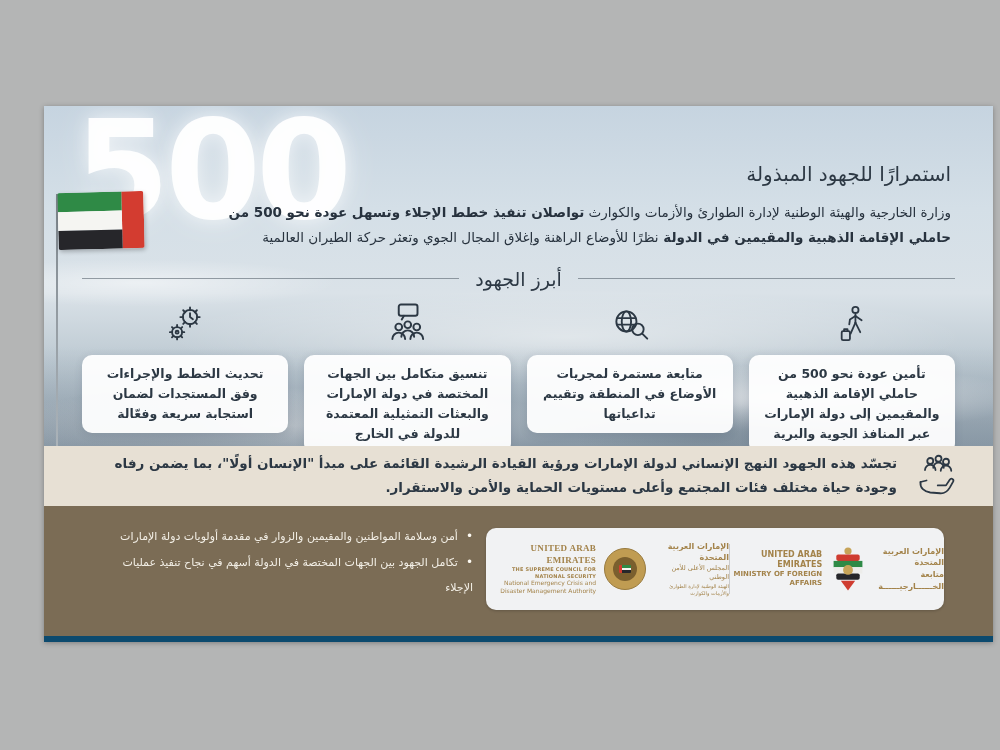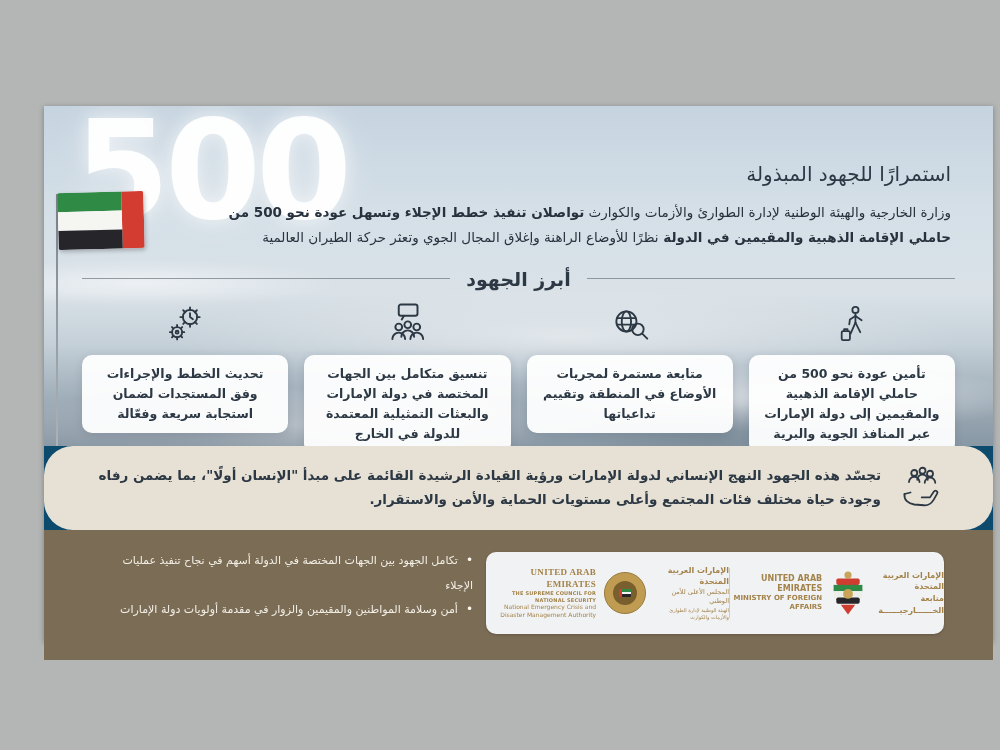--- a/index.html
+++ b/index.html
@@ -48,37 +48,37 @@
   .stripe-black{flex:1;background:#26262a;}
 
   .header{position:relative;z-index:3;padding:40px 42px 0 150px;text-align:right;color:#2c3844;}
   .title1{font-size:20px;font-weight:500;margin:16px 0 7px;}
   .title2{font-size:22px;font-weight:bold;margin:0;}
   .intro{margin:14px 0 0;font-size:13.5px;line-height:1.85;color:#27323e;}
   .intro b{font-weight:bold;}
 
   .divider-row{position:relative;z-index:3;display:flex;align-items:center;margin:18px 38px 0;}
   .divider-line{flex:1;height:1px;background:#59646e;opacity:.6;}
-  .divider-title{margin:0 16px;font-size:19px;font-weight:bold;color:#2c3844;white-space:nowrap;}
+  .divider-title{margin:0 16px;font-size:19px;font-weight:normal;color:#2c3844;white-space:nowrap;}
 
   .efforts{position:relative;z-index:3;display:flex;gap:16px;margin:10px 38px 0;}
   .effort{flex:1;display:flex;flex-direction:column;align-items:center;}
   .effort-icon{height:48px;display:flex;align-items:flex-end;margin-bottom:7px;color:#2c3844;}
   .effort-icon svg{display:block;}
   .effort-box{
     width:100%;box-sizing:border-box;min-height:74px;
     background:rgba(255,255,255,.94);border-radius:10px;padding:9px 10px;
     display:flex;align-items:center;justify-content:center;text-align:center;
     font-size:12.5px;font-weight:bold;color:#2c3844;line-height:1.6;
     box-shadow:0 2px 8px rgba(40,60,80,.14);
   }
 
   
-  .beige-band{height:84px;background:#e7e0d4;direction:rtl;display:flex;align-items:center;
-    padding:0 48px;box-sizing:border-box;border-radius:29px;}
+  .beige-band{height:60px;background:#e7e0d4;direction:rtl;display:flex;align-items:center;
+    padding:0 32px;box-sizing:border-box;}
   .care-icon{flex:none;width:48px;height:48px;color:#2c3844;}
   .summary-text{margin-right:16px;font-size:13.5px;font-weight:bold;color:#2c3844;
     text-align:right;line-height:1.75;}
 
   
   .taupe-band{height:130px;background:#7b6c55;display:flex;box-sizing:border-box;
     padding:14px 49px 0 57px;}
   .bullets{width:372px;direction:rtl;padding-top:4px;}
   .bullets ul{list-style:none;margin:0;padding:0;font-size:11px;color:#f3efe6;
     line-height:2.15;text-align:right;}
@@ -220,22 +220,22 @@
         <path d="M10 40 c-1 8 5 13 13 14 l13 1 c6 .5 10 -2.5 13 -7.5 l4.5 -8 c1.5 -3 -2.5 -5.5 -4.5 -2.5 l-5 7.5 h-11"></path>
         <path d="M10 40 l8 -2"></path>
       </svg>
     </div>
     <div class="summary-text">تجسّد هذه الجهود النهج الإنساني لدولة الإمارات ورؤية القيادة الرشيدة القائمة على مبدأ "الإنسان أولًا"، بما يضمن رفاه وجودة حياة مختلف فئات المجتمع وأعلى مستويات الحماية والأمن والاستقرار.</div>
   </div>
 
   <div class="taupe-band">
     <div class="bullets">
       <ul>
+        <li>أمن وسلامة المواطنين والمقيمين والزوار في مقدمة أولويات دولة الإمارات</li>
         <li>تكامل الجهود بين الجهات المختصة في الدولة أسهم في نجاح تنفيذ عمليات الإجلاء</li>
-        <li>أمن وسلامة المواطنين والمقيمين والزوار في مقدمة أولويات دولة الإمارات</li>
       </ul>
     </div>
 
     <div class="logos-box">
 
       <div class="logo-group">
         <div class="en-block gold">
           <div class="en-serif1">UNITED ARAB EMIRATES</div>
           <div class="en-tiny">THE SUPREME COUNCIL FOR NATIONAL SECURITY</div>
           <div class="en-small">National Emergency Crisis and</div>

